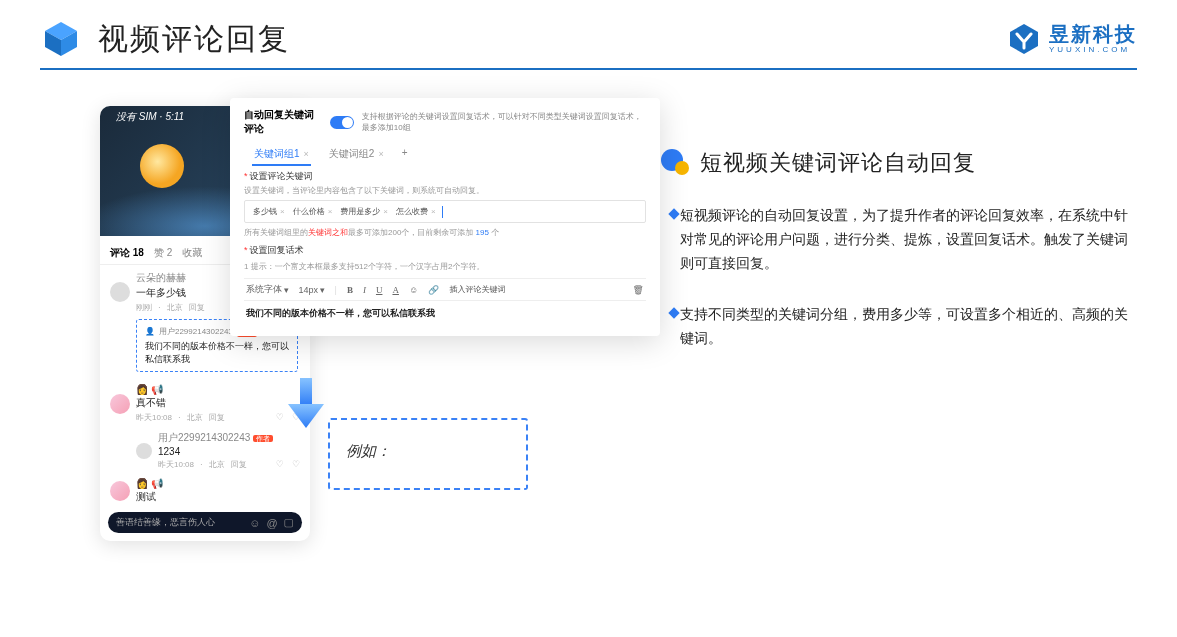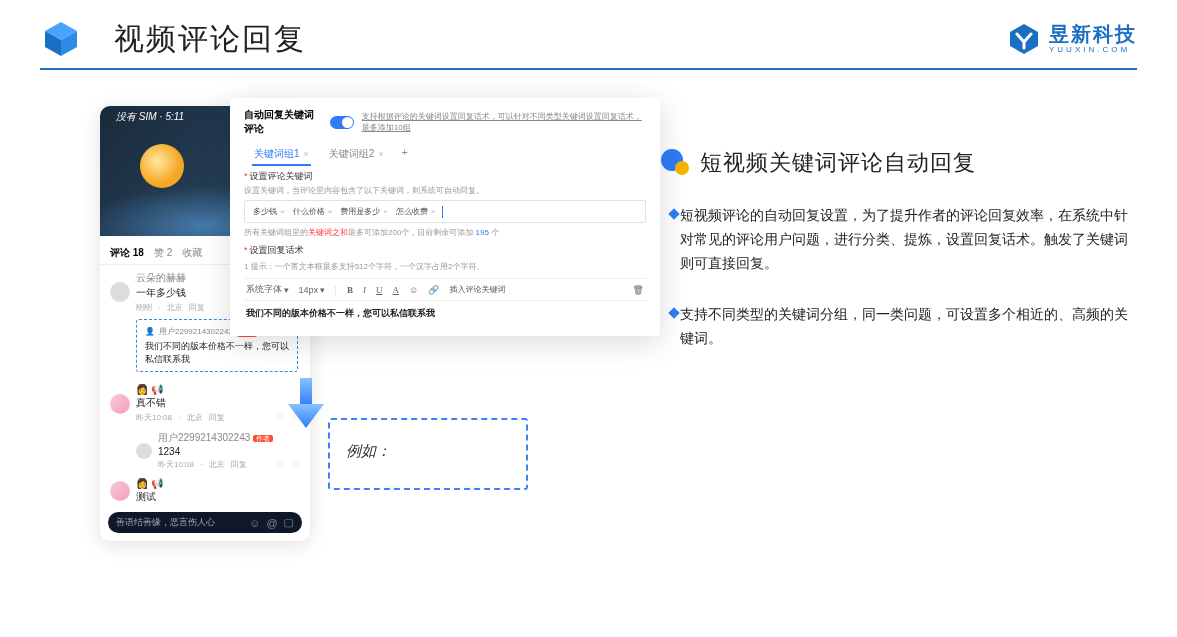--- a/index.html
+++ b/index.html
@@ -17,21 +17,21 @@
   display: flex;
   justify-content: space-between;
   align-items: center;
   padding: 18px 40px 8px 40px;
 }
 .header-left { display: flex; align-items: center; gap: 16px; }
 .cube-icon {
   width: 42px; height: 42px;
   display: flex; align-items: center; justify-content: center;
 }
-.page-title { font-size: 30px; font-weight: 400; color: #222; letter-spacing: 2px; margin-left: 16px; }
+.page-title { font-size: 30px; font-weight: 400; color: #222; letter-spacing: 2px; }
 .logo-right { display: flex; align-items: center; gap: 8px; }
 .logo-text { display: flex; flex-direction: column; line-height: 1; }
 .logo-main { font-size: 20px; color: #1b6fc2; font-weight: bold; letter-spacing: 2px; }
 .logo-sub { font-size: 8px; color: #1b6fc2; letter-spacing: 3px; margin-top: 2px; }
 .divider-line { height: 2px; background: #1b6fc2; margin: 0 40px 28px 40px; }
 
 
 .main { display: flex; padding: 0 40px; gap: 40px; }
 .left-col { width: 580px; position: relative; }
 .right-col { flex: 1; padding-top: 50px; }
@@ -120,21 +120,21 @@
 }
 .settings-row1 { display: flex; align-items: center; gap: 8px; font-size: 10px; }
 .toggle {
   width: 24px; height: 13px; background: #2e7cf6; border-radius: 7px;
   position: relative; flex-shrink: 0;
 }
 .toggle::after {
   content: ''; position: absolute; right: 1px; top: 1px;
   width: 11px; height: 11px; background: #fff; border-radius: 50%;
 }
-.settings-desc { font-size: 8px; color: #888; text-decoration: underline; }
+.settings-desc { font-size: 8px; color: #888; }
 .tabs2 { display: flex; gap: 0; margin: 8px 0 6px 0; font-size: 10px; }
 .tab2 { padding: 3px 10px; color: #888; position: relative; }
 .tab2.active { color: #2e7cf6; }
 .tab2.active::after { content: ''; position: absolute; left: 8px; right: 8px; bottom: -2px; height: 2px; background: #2e7cf6; }
 .tab2 .close { margin-left: 4px; color: #bbb; font-size: 9px; }
 .tab2.plus { color: #888; padding: 3px 8px; }
 .field-label { font-size: 9px; color: #333; margin-top: 6px; }
 .field-label .star { color: #f33; margin-right: 2px; }
 .field-desc { font-size: 8px; color: #999; margin-top: 2px; }
 .tag-box {
@@ -420,17 +420,17 @@
       <div class="right-title">短视频关键词评论自动回复</div>
     </div>
 
     <div class="bullet-item">
       <div class="bullet-diamond"></div>
       <div class="bullet-text">短视频评论的自动回复设置，为了提升作者的评论回复效率，在系统中针对常见的评论用户问题，进行分类、提炼，设置回复话术。触发了关键词则可直接回复。</div>
     </div>
 
     <div class="bullet-item">
       <div class="bullet-diamond"></div>
-      <div class="bullet-text">支持不同类型的关键词分组，同一类问题，可设置多个相近的、高频的关键词。</div>
+      <div class="bullet-text">支持不同类型的关键词分组，费用多少等，可设置多个相近的、高频的关键词。</div>
     </div>
   </div>
 
 </div>
 
 </body></html>

